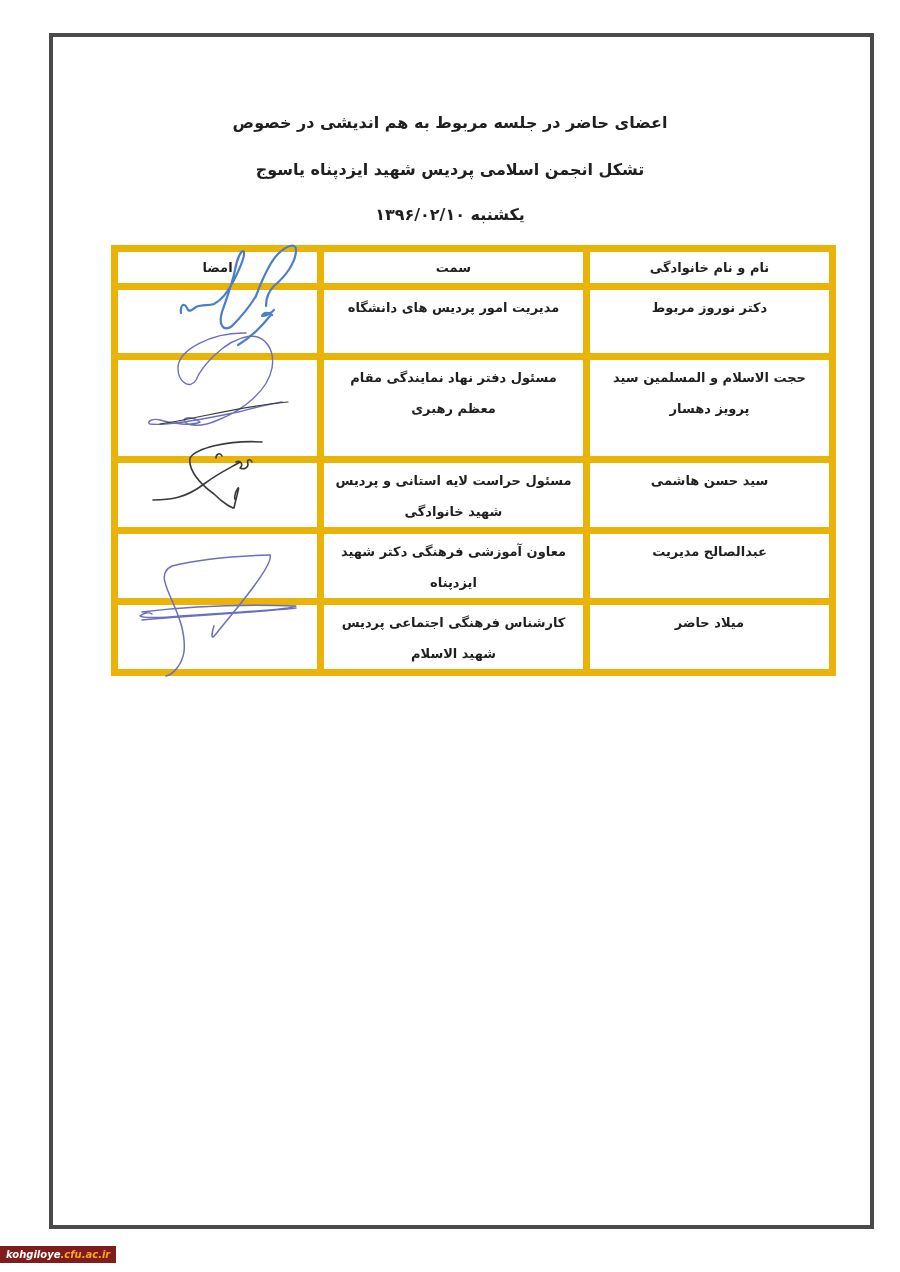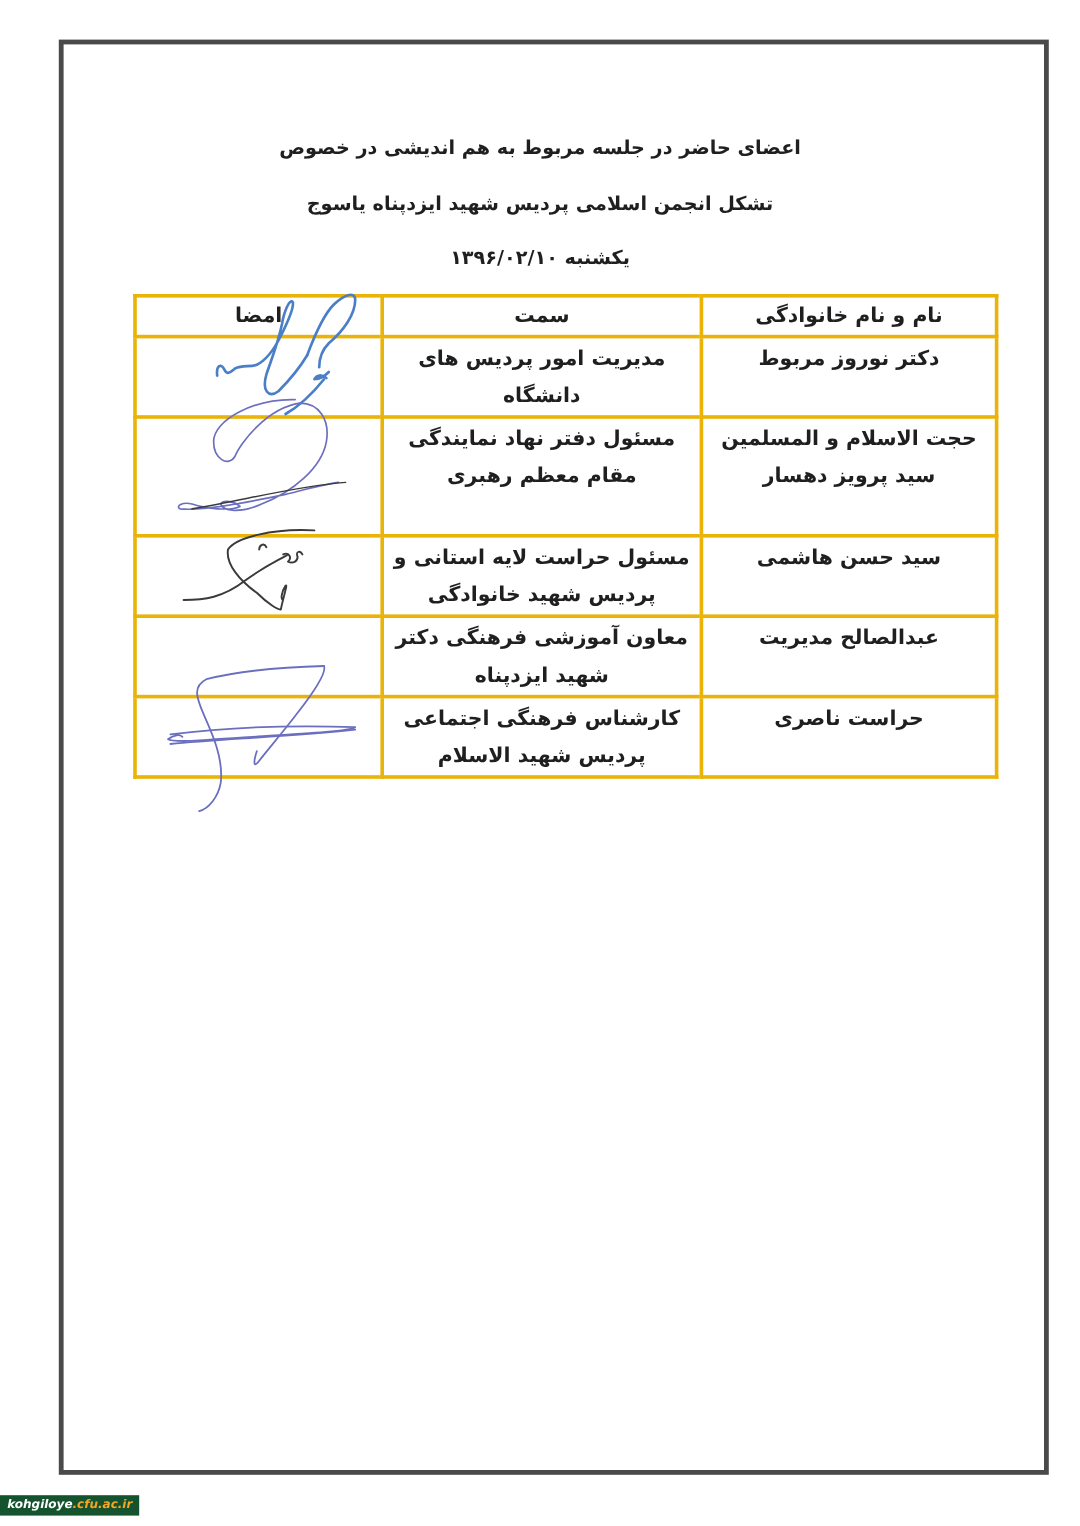--- a/index.html
+++ b/index.html
@@ -42,25 +42,25 @@
       position: absolute;
       left: 111px;
       top: 245px;
       width: 718px;
       border-collapse: collapse;
       direction: rtl;
       table-layout: fixed;
     }
     .members-table th,
     .members-table td {
-      border: 3px solid #eab308;
+      border: 7px solid #eab308;
       text-align: center;
       vertical-align: top;
       font-weight: bold;
-      font-size: 17px;
+      font-size: 13px;
       line-height: 31px;
       padding: 2px 6px 0 6px;
       color: #1f1f1f;
     }
     .members-table th {
       height: 30px;
       vertical-align: middle;
       padding: 0 6px;
     }
     .col-name { width: 246px; }
@@ -81,21 +81,21 @@
       height: 1272px;
       pointer-events: none;
     }
 
     .watermark {
       position: absolute;
       left: 0;
       top: 1246px;
       height: 17px;
       padding: 0 6px;
-      background: #14532d;
+      background: #7f1d1d;
       font-family: "DejaVu Sans", sans-serif;
       font-style: italic;
       font-weight: bold;
       font-size: 10px;
       line-height: 17px;
       white-space: nowrap;
     }
     .watermark .wm-host { color: #ffffff; }
     .watermark .wm-domain { color: #f5a623; }
   </style>
@@ -136,21 +136,21 @@
       <td>سید حسن هاشمی</td>
       <td>مسئول حراست لایه استانی و پردیس شهید خانوادگی</td>
       <td></td>
     </tr>
     <tr class="row-4">
       <td>عبدالصالح مدیریت</td>
       <td>معاون آموزشی فرهنگی دکتر شهید ایزدپناه</td>
       <td></td>
     </tr>
     <tr class="row-5">
-      <td>حراست ناصری</td>
+      <td>میلاد حاضر</td>
       <td>کارشناس فرهنگی اجتماعی پردیس شهید الاسلام</td>
       <td></td>
     </tr>
   </tbody>
 </table>
 
 <svg class="signature-layer" viewBox="0 0 900 1272" xmlns="http://www.w3.org/2000/svg">
 
   <g fill="none" stroke="#4a7fc8" stroke-width="2.2" stroke-linecap="round" stroke-linejoin="round">
     <path d="M181,313 C180,305 184,302 187,308 C189,313 192,310 196,307 C202,304 208,306 214,304 C222,300 228,292 234,280 C240,268 245,256 244,252 C242,248 237,258 235,270 C232,285 226,300 222,312 C218,326 224,332 232,326 C240,318 250,306 256,296"></path>

